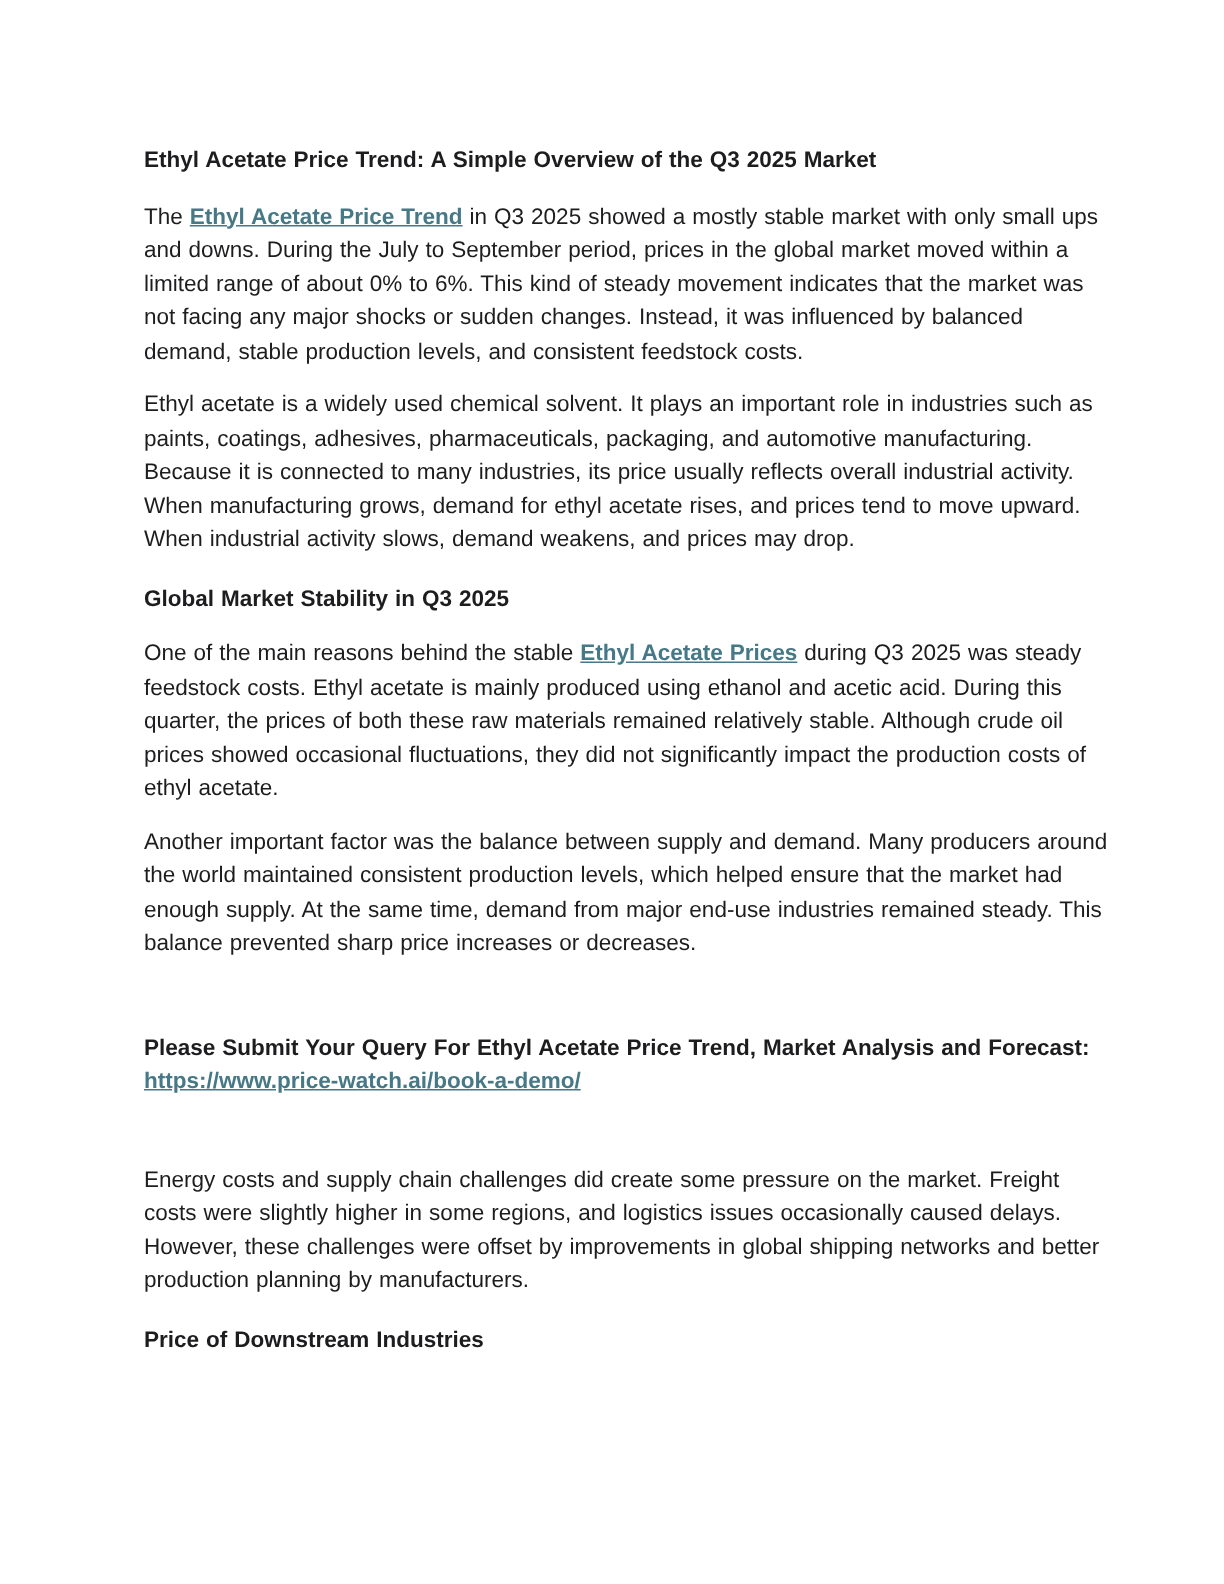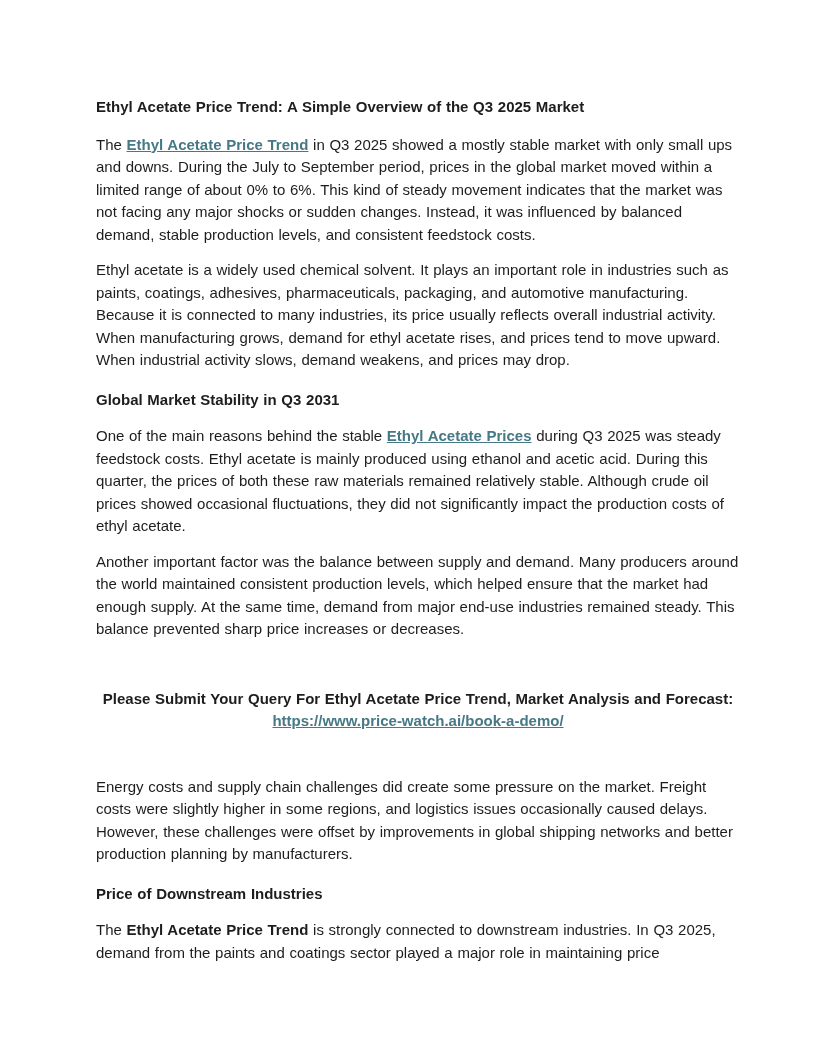--- a/index.html
+++ b/index.html
@@ -32,39 +32,37 @@
   }
   .block.h2 {
     font-weight: bold;
     margin-top: 17px;
     margin-bottom: 14px;
   }
   .block.query {
     font-weight: bold;
     margin-top: 47px;
     margin-bottom: 43px;
-    text-align: center;
   }
   .bold { font-weight: bold; }
   a.inline-link {
     color: #467886;
     font-weight: bold;
     text-decoration: underline;
     cursor: pointer;
   }
 </style>
 </head>
 <body>
 
 <div class="page">
   <div>
       <div class="block h1"><span>Ethyl Acetate Price Trend: A Simple Overview of the Q3 2025 Market</span></div>
       <div class="block p"><span>The </span><a href="#" class="inline-link">Ethyl Acetate Price Trend</a><span> in Q3 2025 showed a mostly stable market with only small ups and downs. During the July to September period, prices in the global market moved within a limited range of about 0% to 6%. This kind of steady movement indicates that the market was not facing any major shocks or sudden changes. Instead, it was influenced by balanced demand, stable production levels, and consistent feedstock costs.</span></div>
       <div class="block p"><span>Ethyl acetate is a widely used chemical solvent. It plays an important role in industries such as paints, coatings, adhesives, pharmaceuticals, packaging, and automotive manufacturing. Because it is connected to many industries, its price usually reflects overall industrial activity. When manufacturing grows, demand for ethyl acetate rises, and prices tend to move upward. When industrial activity slows, demand weakens, and prices may drop.</span></div>
-      <div class="block h2"><span>Global Market Stability in Q3 2031</span></div>
+      <div class="block h2"><span>Global Market Stability in Q3 2025</span></div>
       <div class="block p"><span>One of the main reasons behind the stable </span><a href="#" class="inline-link">Ethyl Acetate Prices</a><span> during Q3 2025 was steady feedstock costs. Ethyl acetate is mainly produced using ethanol and acetic acid. During this quarter, the prices of both these raw materials remained relatively stable. Although crude oil prices showed occasional fluctuations, they did not significantly impact the production costs of ethyl acetate.</span></div>
       <div class="block p"><span>Another important factor was the balance between supply and demand. Many producers around the world maintained consistent production levels, which helped ensure that the market had enough supply. At the same time, demand from major end-use industries remained steady. This balance prevented sharp price increases or decreases.</span></div>
       <div class="block query"><span>Please Submit Your Query For Ethyl Acetate Price Trend, Market Analysis and Forecast: </span><a href="#" class="inline-link">https://www.price-watch.ai/book-a-demo/</a></div>
       <div class="block p"><span>Energy costs and supply chain challenges did create some pressure on the market. Freight costs were slightly higher in some regions, and logistics issues occasionally caused delays. However, these challenges were offset by improvements in global shipping networks and better production planning by manufacturers.</span></div>
       <div class="block h2"><span>Price of Downstream Industries</span></div>
-      <div class="block p"><span>The </span><span class="bold">Ethyl Acetate Price Trend</span><span> is strongly connected to downstream industries. In Q3 2025, demand from the paints and coatings sector played a major role in maintaining price</span></div>
     </div>
 </div>
 
 </body></html>

